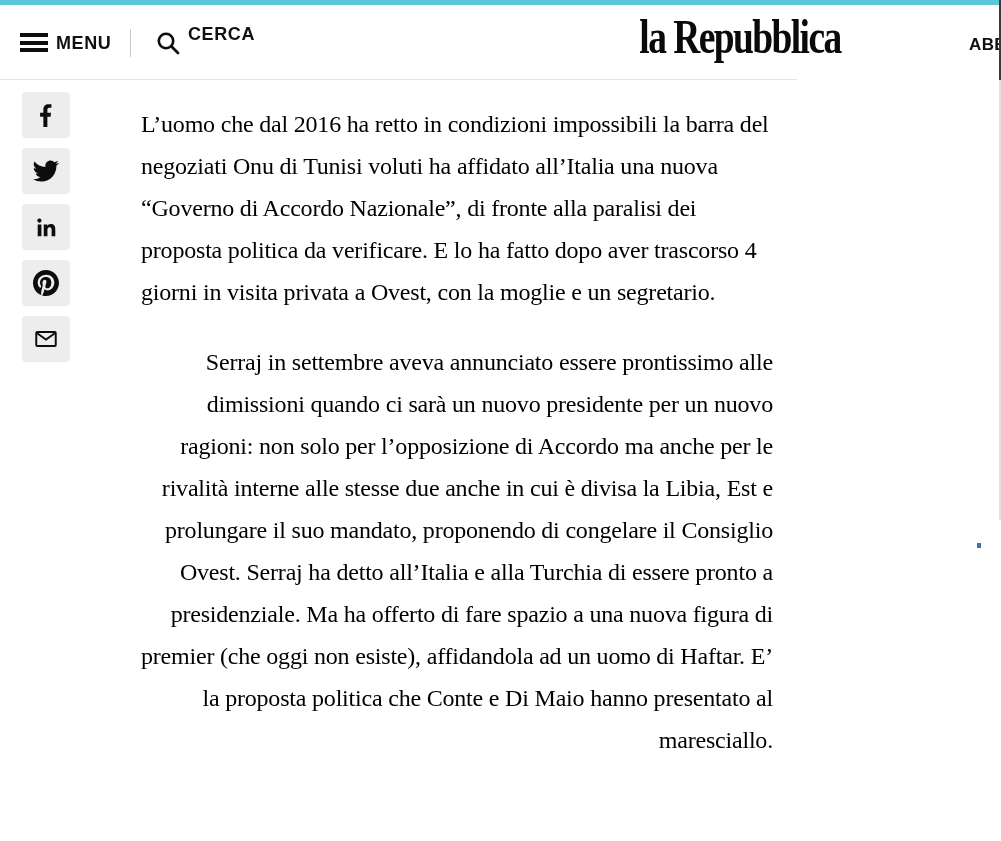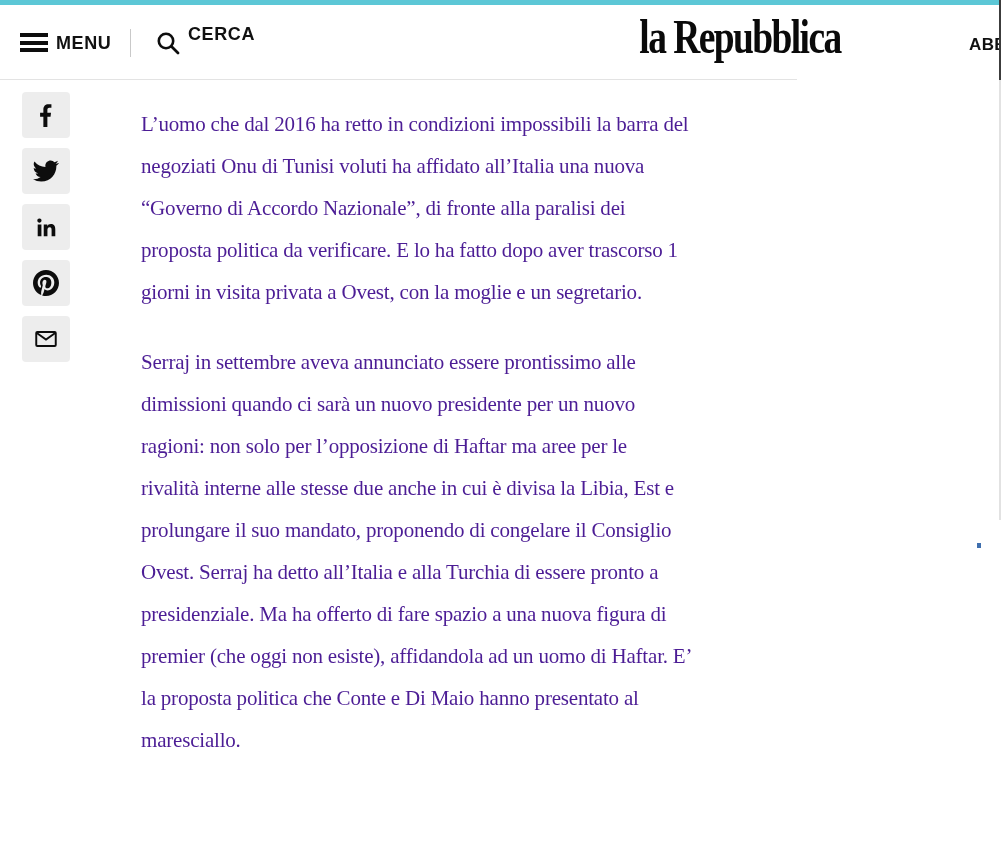--- a/index.html
+++ b/index.html
@@ -28,25 +28,25 @@
   .edge-light{position:absolute;left:999px;top:80px;width:2px;height:440px;background:#e2e2e2;}
   .blue-dash{position:absolute;left:977px;top:543px;width:4px;height:5px;background:#3f6fae;}
   
   .share-rail{position:absolute;left:22px;top:92px;display:flex;flex-direction:column;gap:10px;}
   .share-btn{width:48px;height:46px;border-radius:4px;background:#ededed;border:none;display:flex;align-items:center;justify-content:center;cursor:pointer;padding:0;}
   .share-btn svg{display:block;}
   
   .article-text{
     position:absolute;left:141px;
     font-family:"Liberation Serif","DejaVu Serif",serif;
-    font-size:21px;line-height:42px;letter-spacing:-.2px;color:#4c1d95;
+    font-size:24px;line-height:42px;letter-spacing:-.2px;color:#000000;
   }
   .article-text > div{white-space:nowrap;}
   .p1{top:103px;}
-  .p2{top:341px;}
+  .p2{top:341px;text-align:right;}
   .clipped-line{position:absolute;left:0;top:62px;width:1001px;height:15px;overflow:hidden;}
   .clipped-line span{
     position:absolute;top:-24px;
     font-family:"Liberation Serif","DejaVu Serif",serif;font-size:28px;color:#1b1b1b;
   }
   .frag0{left:145px;} .frag1{left:353px;} .frag2{left:440px;} .frag3{left:560px;}
 </style>
 </head>
 <body>
 
@@ -118,27 +118,27 @@
   <span class="frag0">p</span>
   <span class="frag1">p</span>
   <span class="frag2">y</span>
   <span class="frag3">y</span>
 </div>
 
 <div class="article-text p1">
     <div>L’uomo che dal 2016 ha retto in condizioni impossibili la barra del</div>
     <div>negoziati Onu di Tunisi voluti ha affidato all’Italia una nuova</div>
     <div>“Governo di Accordo Nazionale”, di fronte alla paralisi dei</div>
-    <div>proposta politica da verificare. E lo ha fatto dopo aver trascorso 1</div>
+    <div>proposta politica da verificare. E lo ha fatto dopo aver trascorso 4</div>
     <div>giorni in visita privata a Ovest, con la moglie e un segretario.</div>
   </div>
 <div class="article-text p2">
     <div>Serraj in settembre aveva annunciato essere prontissimo alle</div>
     <div>dimissioni quando ci sarà un nuovo presidente per un nuovo</div>
-    <div>ragioni: non solo per l’opposizione di Haftar ma aree per le</div>
+    <div>ragioni: non solo per l’opposizione di Accordo ma anche per le</div>
     <div>rivalità interne alle stesse due anche in cui è divisa la Libia, Est e</div>
     <div>prolungare il suo mandato, proponendo di congelare il Consiglio</div>
     <div>Ovest. Serraj ha detto all’Italia e alla Turchia di essere pronto a</div>
     <div>presidenziale. Ma ha offerto di fare spazio a una nuova figura di</div>
     <div>premier (che oggi non esiste), affidandola ad un uomo di Haftar. E’</div>
     <div>la proposta politica che Conte e Di Maio hanno presentato al</div>
     <div>maresciallo.</div>
   </div>
 
 </body></html>

